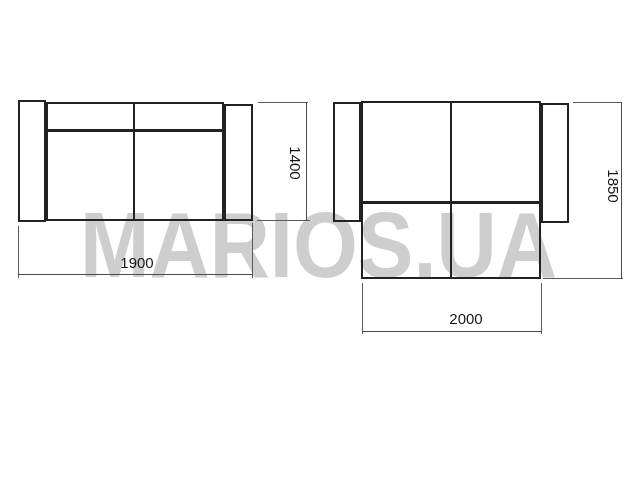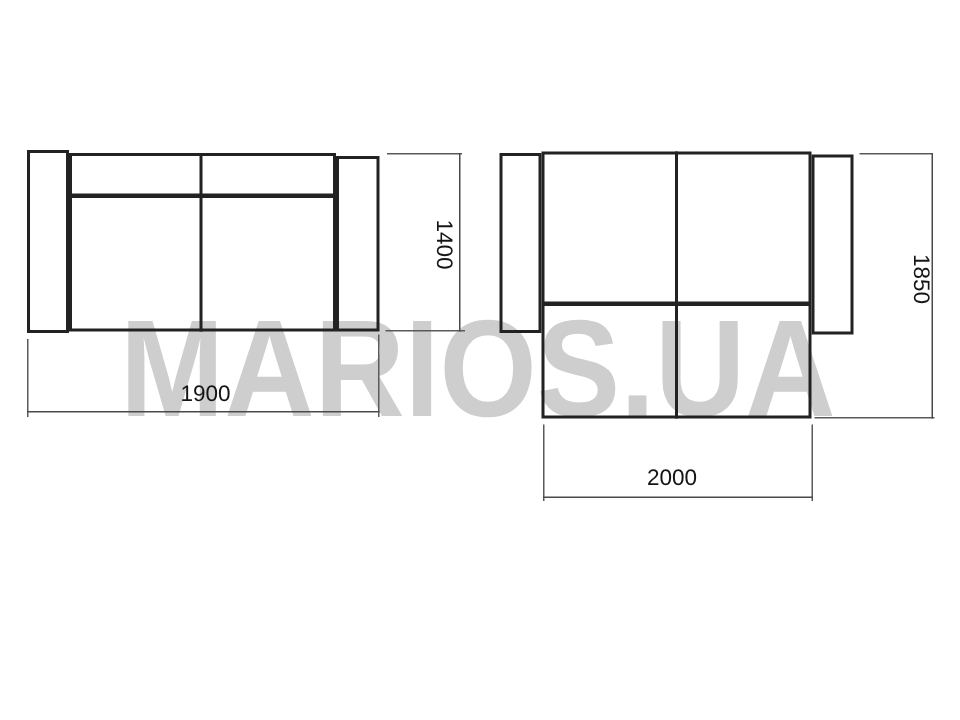--- a/index.html
+++ b/index.html
@@ -76,21 +76,21 @@
 
       <div class="hline-thick" style="left:362px;top:201px;width:178px;"></div>
 
       <div class="vline-div" style="left:450px;top:101px;height:178px;"></div>
     </div>
 
     <div>
       <div class="ext-v" style="left:362px;top:283px;height:51px;"></div>
       <div class="ext-v" style="left:541px;top:283px;height:51px;"></div>
       <div class="dim-h" style="left:362px;top:331px;width:180px;"></div>
-      <div class="dim-label" style="left:418px;top:310px;text-align:center;">2000</div>
+      <div class="dim-label" style="left:436px;top:310px;text-align:center;">2000</div>
     </div>
 
     <div>
       <div class="ext-h" style="left:573px;top:102px;width:49px;"></div>
       <div class="ext-h" style="left:543px;top:278px;width:80px;"></div>
       <div class="dim-v" style="left:621px;top:102px;height:177px;"></div>
       <div class="dim-label rot" style="left:583px;top:177px;">1850</div>
     </div>
 
   </div>

